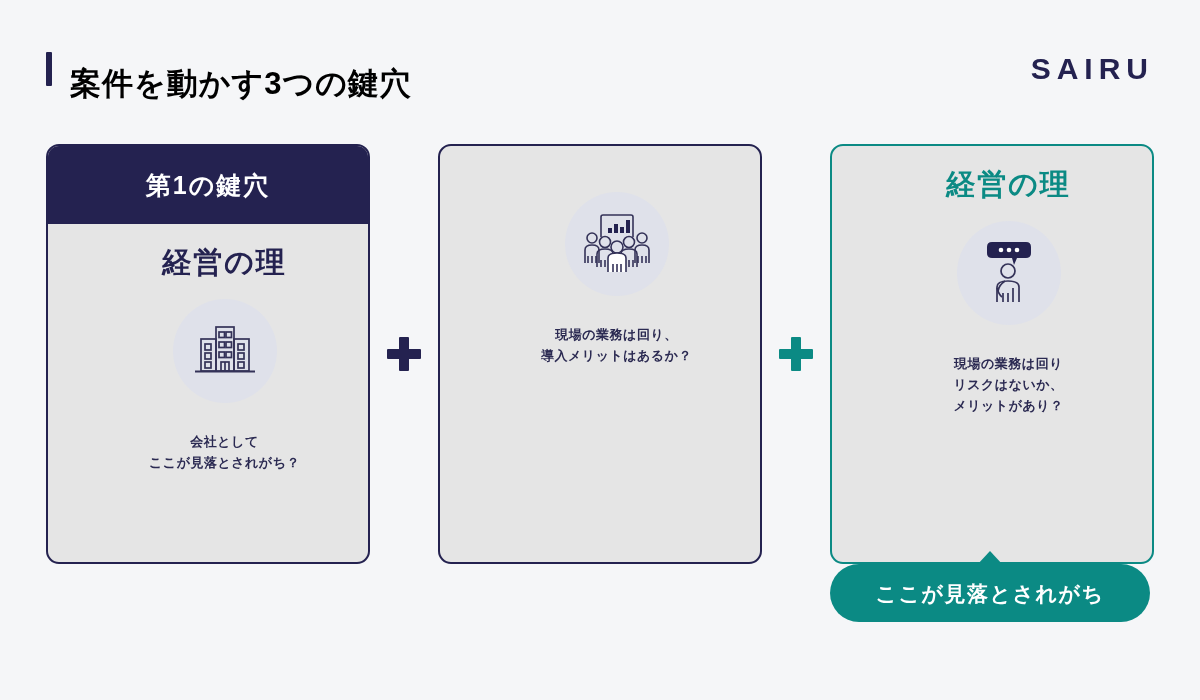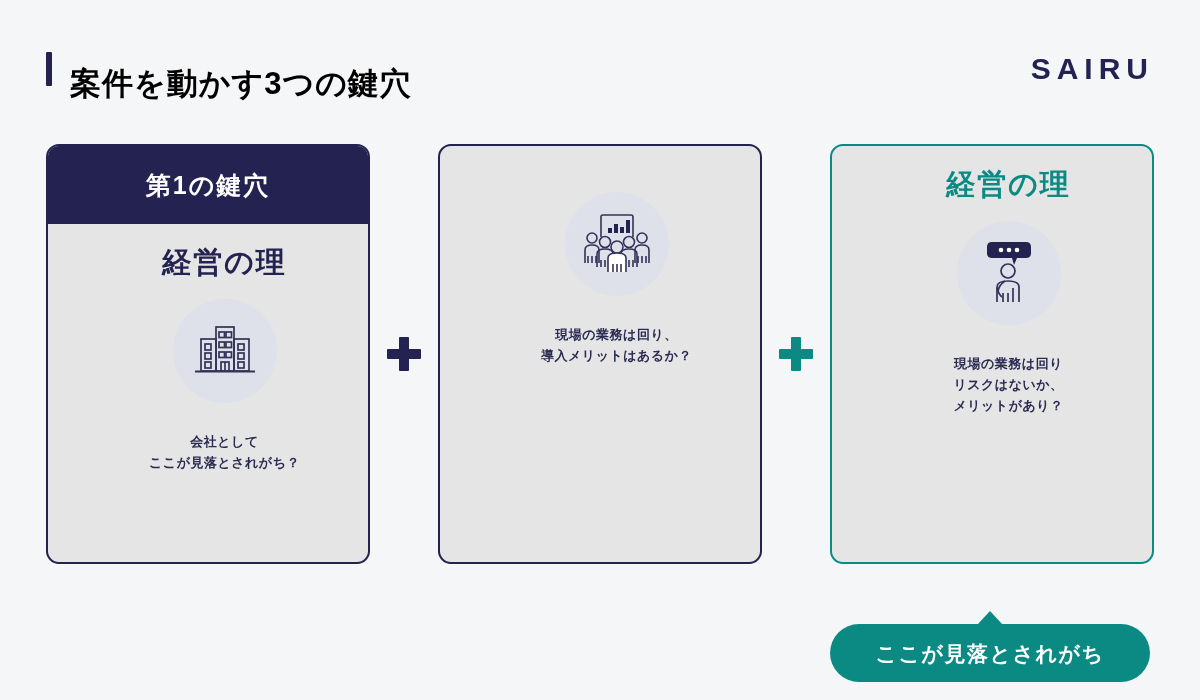--- a/index.html
+++ b/index.html
@@ -153,21 +153,21 @@
   }
   .plus-glyph::before { left: 0; top: 12px; width: 34px; height: 10px; }
   .plus-glyph::after  { top: 0; left: 12px; width: 10px; height: 34px; }
   .plus-glyph.teal::before,
   .plus-glyph.teal::after { background: #0b8a84; }
 
   
   .callout {
     position: absolute;
     left: 830px;
-    top: 624px;
+    top: 564px;
     width: 320px;
     height: 58px;
     background: #0b8a84;
     border-radius: 29px;
     display: flex;
     align-items: center;
     justify-content: center;
   }
   .callout-arrow {
     position: absolute;

